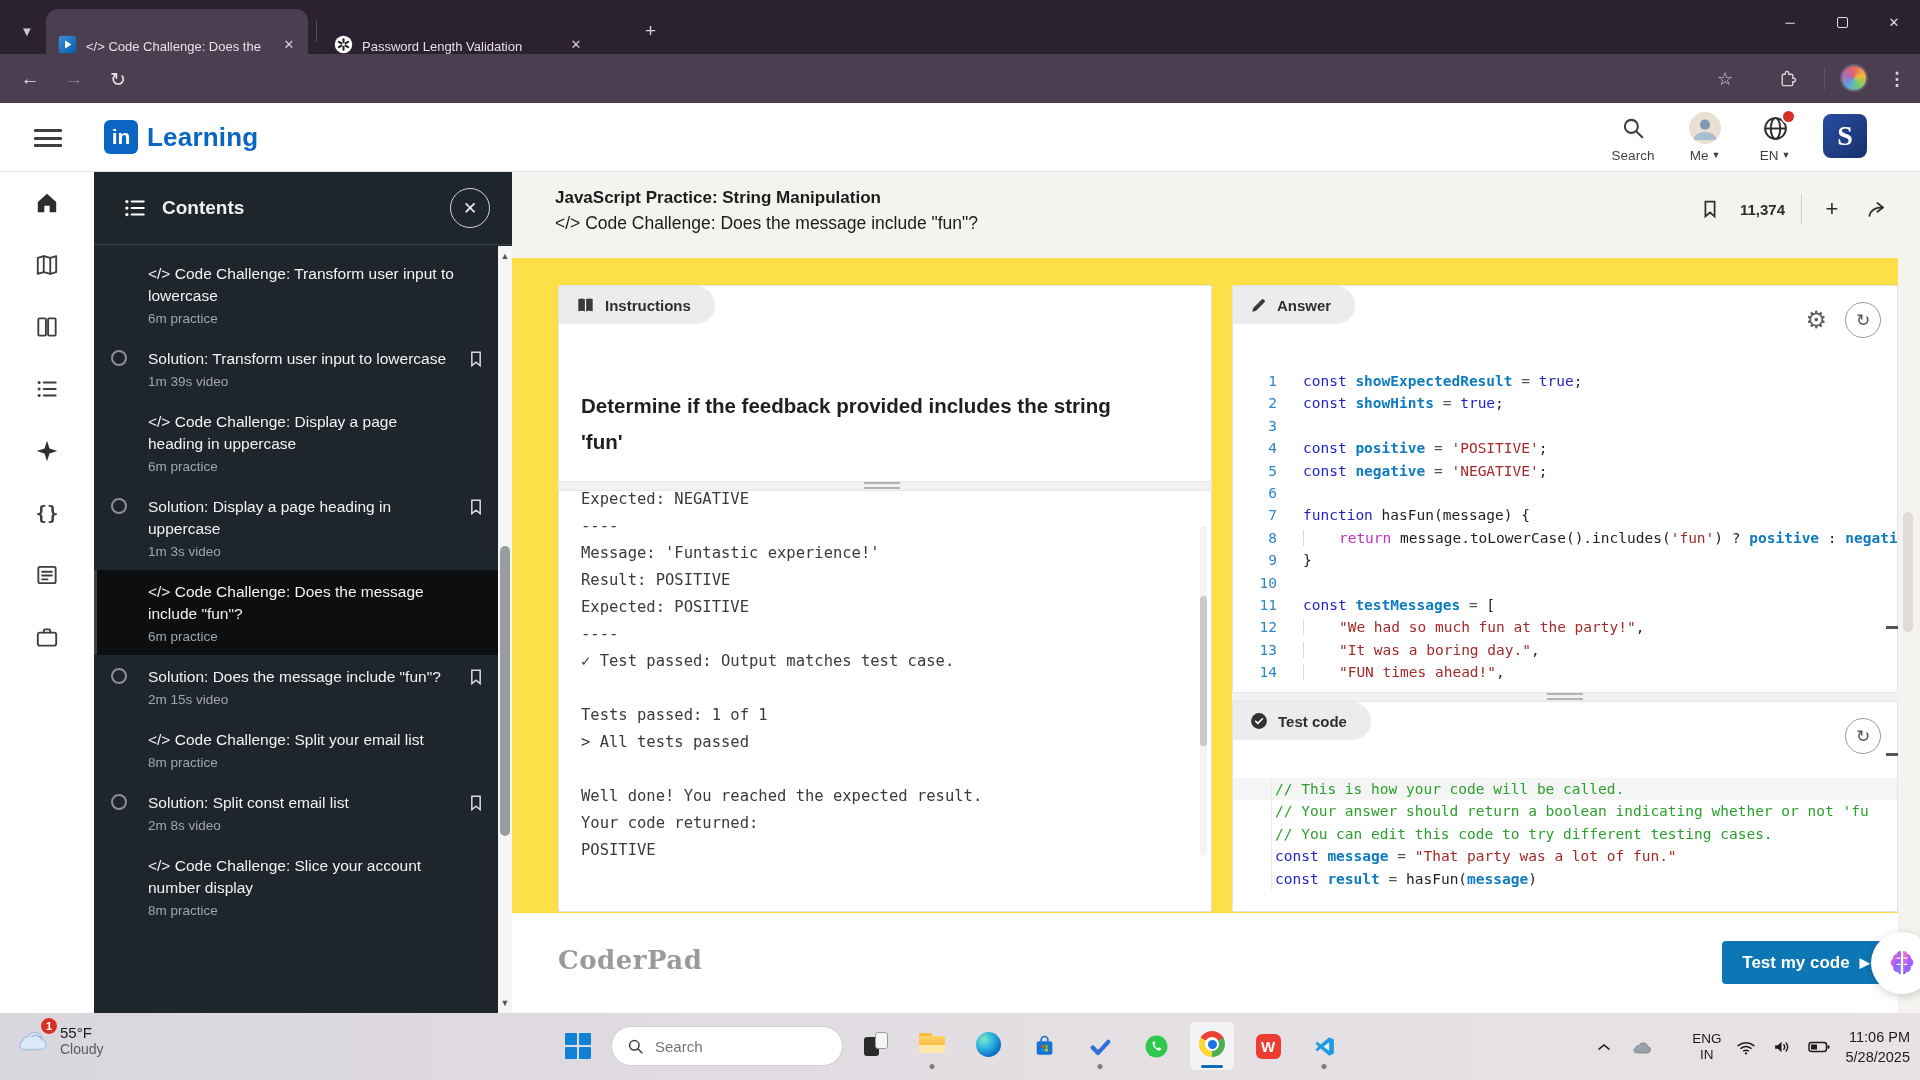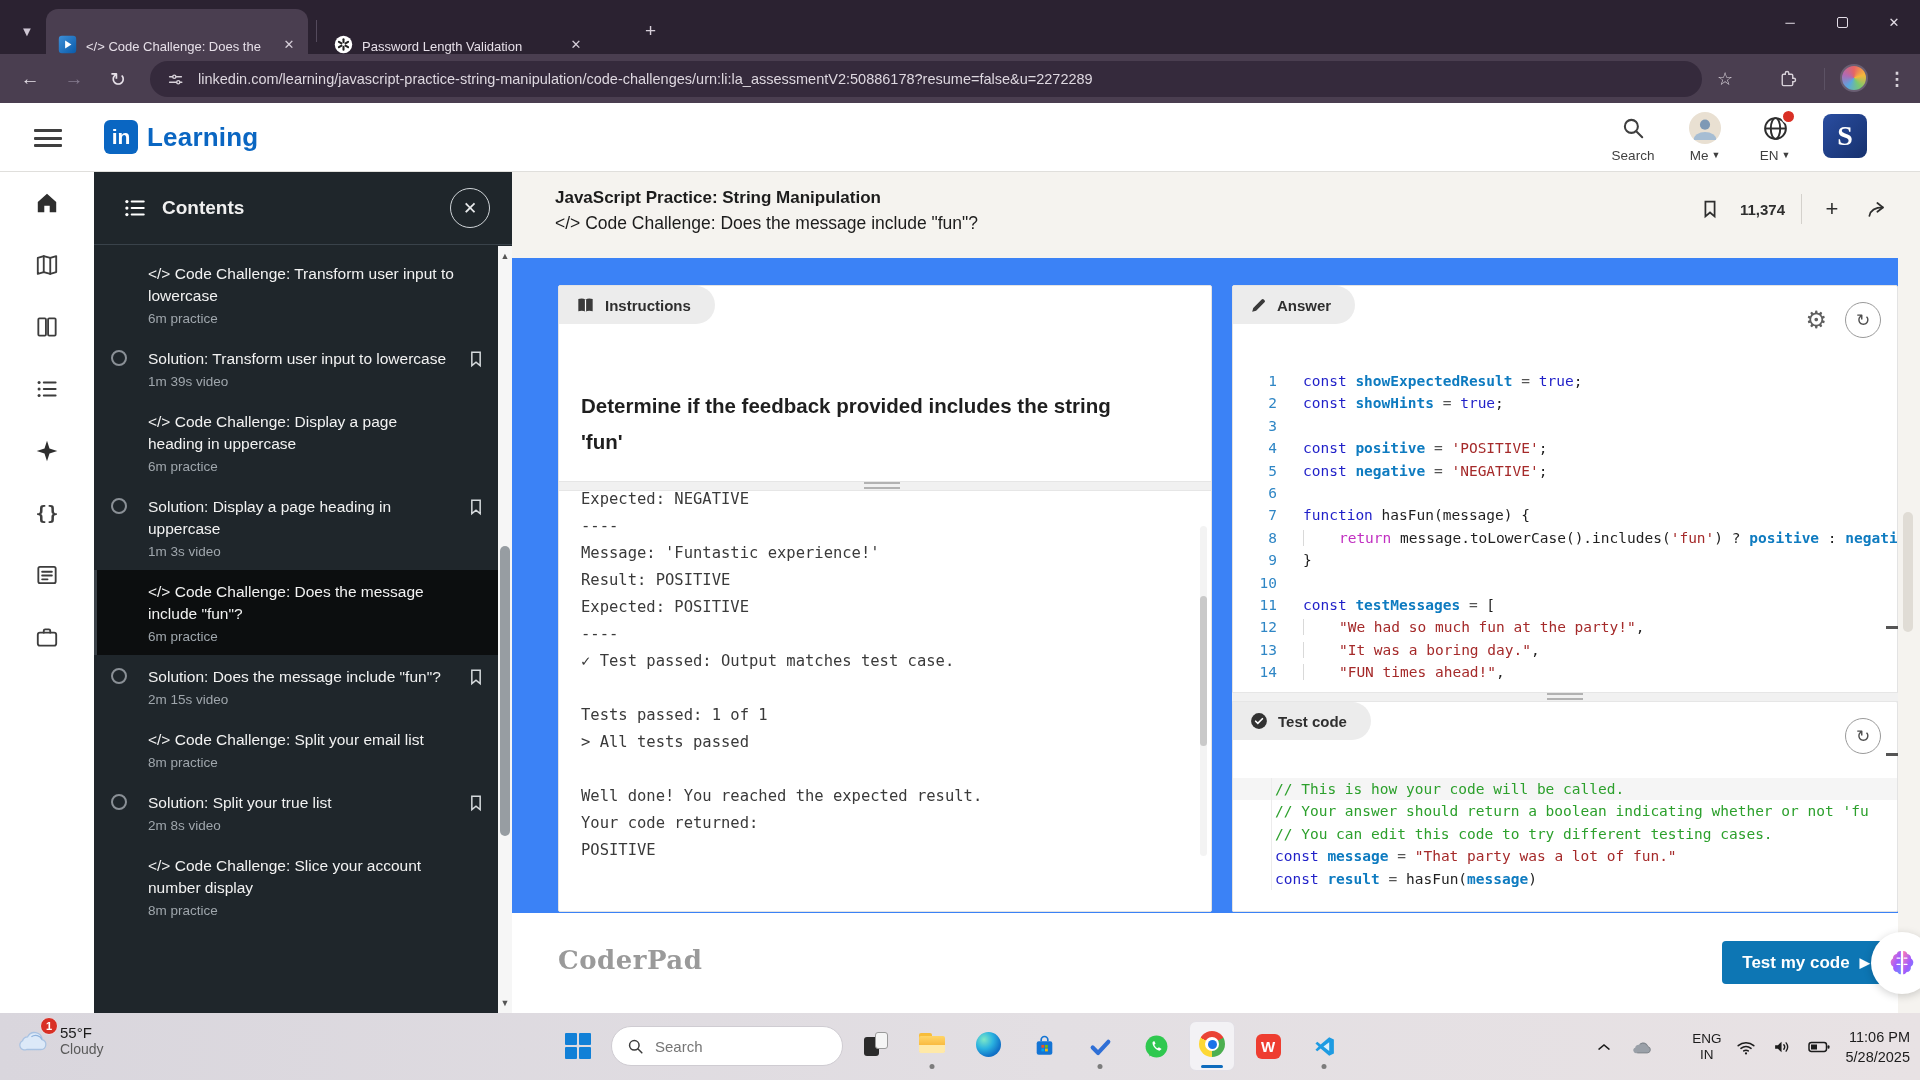--- a/index.html
+++ b/index.html
@@ -69,21 +69,21 @@
 
   
   .main-title { position:absolute; left:512px; top:172px; width:1408px; height:86px; background:#f5f3ef; }
   .course-title { position:absolute; left:43px; top:16px; font-size:17px; font-weight:bold; color:#1c1c1c; }
   .lesson-title { position:absolute; left:43px; top:41px; font-size:17.5px; color:#1c1c1c; }
   .title-actions { position:absolute; right:30px; top:22px; display:flex; align-items:center; gap:16px; color:#2e2e2e; }
   .bm-count { font-size:15px; font-weight:600; }
   .ta-divider { width:1px; height:30px; background:#d4d1cc; }
   .ta-icon { width:28px; height:28px; display:flex; align-items:center; justify-content:center; font-size:22px; color:#2e2e2e; cursor:pointer; }
 
-  .iframe-area { position:absolute; left:512px; top:258px; width:1386px; height:755px; background:#3b82f6; }
+  .iframe-area { position:absolute; left:512px; top:258px; width:1386px; height:755px; background:#fde047; }
   .right-strip { position:absolute; left:1898px; top:172px; width:22px; height:841px; background:#f5f3ef; }
   .right-strip .thumb { position:absolute; left:5px; top:340px; width:10px; height:120px; background:#e0dcd5; border-radius:5px; }
 
   .panel { position:absolute; background:#fff; border:1px solid #e3e3e3; border-radius:2px; }
   .pill { display:inline-flex; align-items:center; gap:9px; height:38px; background:#ececec; border-radius:0 19px 19px 0; padding:0 24px 0 16px; font-size:15px; font-weight:600; color:#2f2f2f; }
 
   .instructions-panel { left:46px; top:27px; width:654px; height:627px; }
   .inst-heading { position:absolute; left:22px; top:102px; width:560px; font-size:20.5px; line-height:36px; font-weight:bold; color:#1f1f1f; }
   .inst-divider { position:absolute; left:0; top:195px; width:100%; height:10px; background:#f1f1f1; border-top:1px solid #e6e6e6; border-bottom:1px solid #e6e6e6; }
   .handle { position:absolute; width:36px; height:7px; border-top:2px solid #b2b2b2; border-bottom:2px solid #b2b2b2; }
@@ -195,31 +195,20 @@
           <span class="win-max-glyph"></span>
         </div>
       <div class="win-btn">✕</div>
     </div>
   </div>
 
   <div class="toolbar">
     <div class="nav-btn" style="left:16px;">←</div>
     <div class="nav-btn dim" style="left:60px;">→</div>
     <div class="nav-btn" style="left:104px;">↻</div>
-    <div class="url-pill">
-      <span style="margin-right:13px;">
-        <svg viewBox="0 0 24 24" width="19" height="19" fill="none" stroke="#d8d2da" stroke-width="1.7" stroke-linecap="round">
-            <path d="M4.5 8.5h3.8M13 8.5h6.5"></path>
-            <circle cx="10.5" cy="8.5" r="2"></circle>
-            <path d="M4.5 15.5h8.8M18 15.5h2"></path>
-            <circle cx="15.5" cy="15.5" r="2"></circle>
-          </svg>
-      </span>
-      <span class="url-text">linkedin.com/learning/javascript-practice-string-manipulation/code-challenges/urn:li:la_assessmentV2:50886178?resume=false&amp;u=2272289</span>
-    </div>
     <div class="toolbar-icon" style="left:1712px;">☆</div>
     <div class="toolbar-icon" style="left:1774px;">
       <svg viewBox="0 0 24 24" width="21" height="21" fill="none" stroke="#d8d2da" stroke-width="1.6">
           <path d="M9.5 6V4.8a2 2 0 0 1 4 0V6h3A1.5 1.5 0 0 1 18 7.5v3h1.2a2 2 0 0 1 0 4H18v3a1.5 1.5 0 0 1-1.5 1.5h-9A1.5 1.5 0 0 1 6 17.5V7.5A1.5 1.5 0 0 1 7.5 6z"></path>
         </svg>
     </div>
     <div class="tb-divider"></div>
     <div class="avatar-chip"></div>
     <div class="toolbar-icon" style="left:1884px; font-weight:bold;">⋮</div>
   </div>
@@ -392,21 +381,21 @@
               <path d="M7 4h10v16l-5-4.2L7 20z"></path>
             </svg>
           </span>
         </div>
         <div class="toc-item">
           <div class="toc-title">&lt;/&gt; Code Challenge: Split your email list</div>
           <div class="toc-meta">8m practice</div>
         </div>
         <div class="toc-item">
           <span class="toc-radio"></span>
-          <div class="toc-title">Solution: Split your true list</div>
+          <div class="toc-title">Solution: Split const email list</div>
           <div class="toc-meta">2m 8s video</div>
           <span class="toc-bm">
             <svg viewBox="0 0 24 24" width="20" height="20" fill="none" stroke="#d6dadd" stroke-width="1.8">
               <path d="M7 4h10v16l-5-4.2L7 20z"></path>
             </svg>
           </span>
         </div>
         <div class="toc-item">
           <div class="toc-title">&lt;/&gt; Code Challenge: Slice your account number display</div>
           <div class="toc-meta">8m practice</div>

